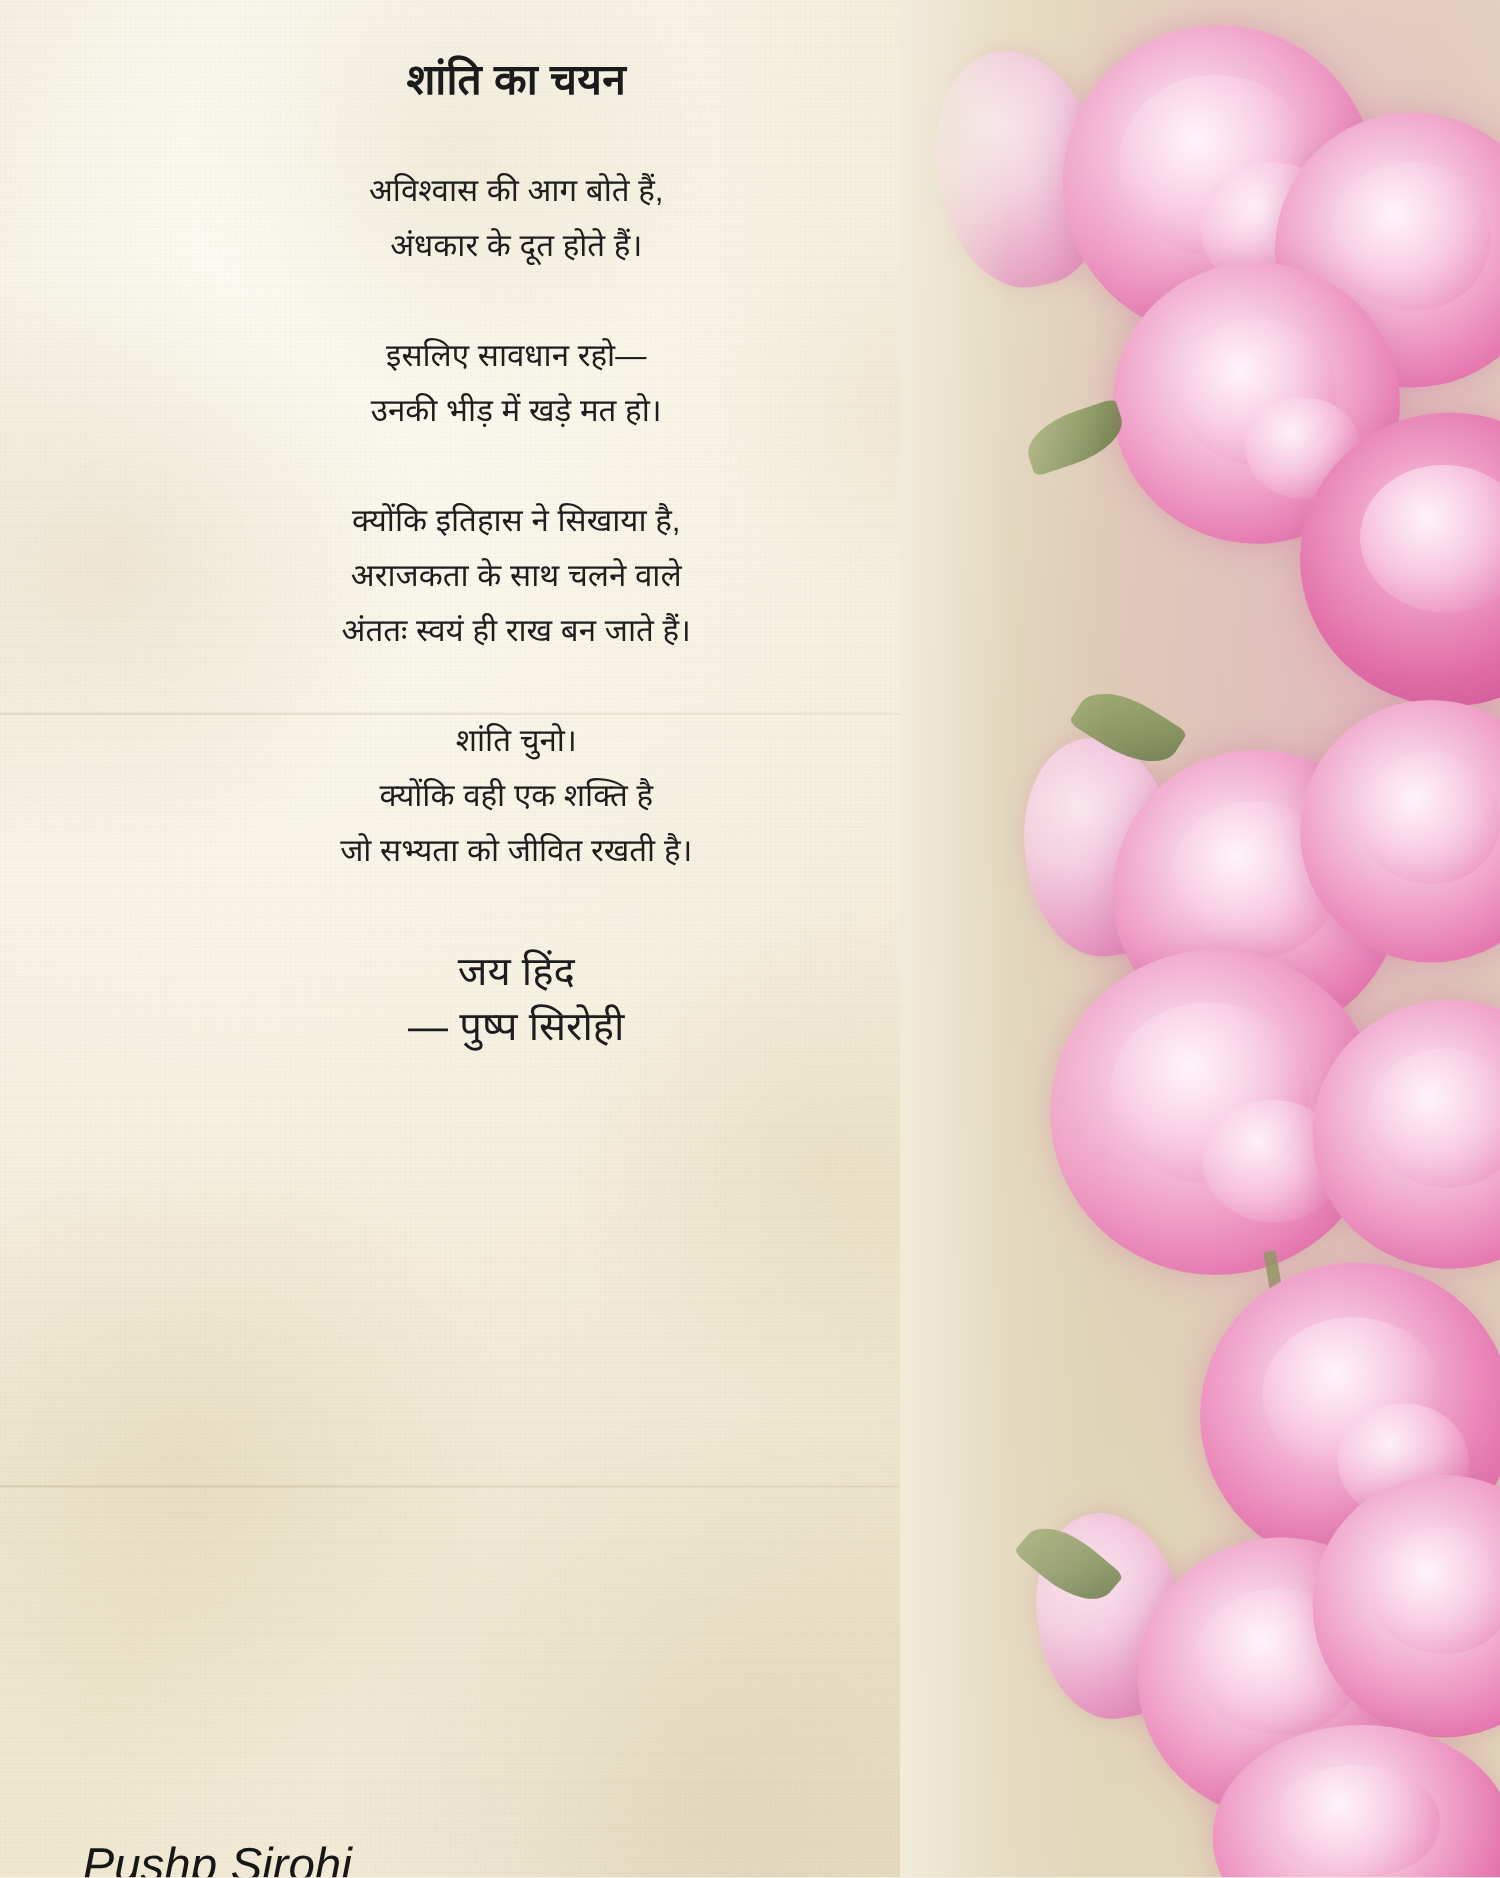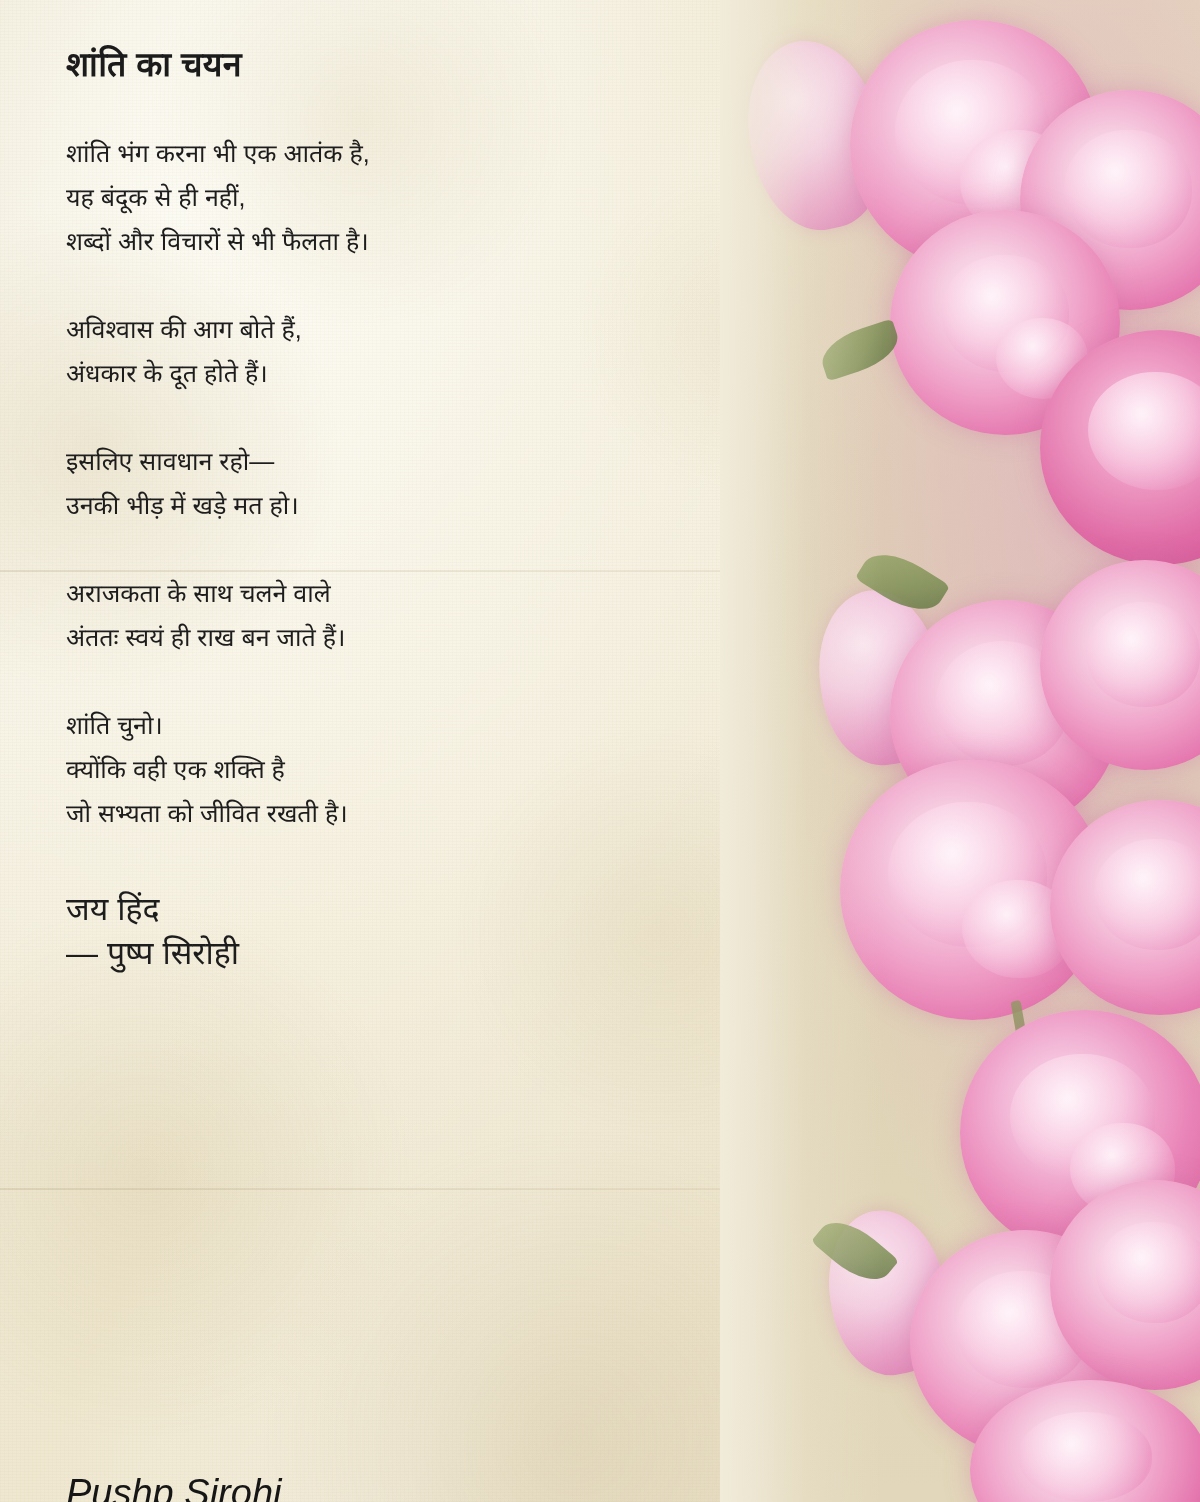--- a/index.html
+++ b/index.html
@@ -117,20 +117,21 @@
   
   .content {
     position: absolute;
     top: 0;
     left: 0;
     width: 760px;
     height: 1502px;
     z-index: 10;
     padding: 44px 0 0 66px;
     box-sizing: border-box;
+    text-align: center;
   }
   .poem-title {
     font-size: 34px;
     font-weight: bold;
     color: #1b1b1b;
     letter-spacing: .2px;
     margin: 0 0 46px 0;
     line-height: 1.2;
   }
   .stanza {
@@ -225,37 +226,33 @@
     <div class="blossom" style="left:250px; top:1380px; width:240px; height:180px;">
       <div class="petal" style="left:20%; top:18%; width:56%; height:50%;"></div>
     </div>
 
     <div class="floral-fade"></div>
   </div>
 
   <div class="content">
     <h1 class="poem-title">शांति का चयन</h1>
 
-    <div class="stanza">
-      <div class="line">शांति भंग करना भी एक आतंक है,</div>
-      <div class="line">यह बंदूक से ही नहीं,</div>
-      <div class="line">शब्दों और विचारों से भी फैलता है।</div>
-    </div>
 
     <div class="stanza">
       <div class="line">अविश्वास की आग बोते हैं,</div>
       <div class="line">अंधकार के दूत होते हैं।</div>
     </div>
 
     <div class="stanza">
       <div class="line">इसलिए सावधान रहो—</div>
       <div class="line">उनकी भीड़ में खड़े मत हो।</div>
     </div>
 
     <div class="stanza">
+      <div class="line">क्योंकि इतिहास ने सिखाया है,</div>
       <div class="line">अराजकता के साथ चलने वाले</div>
       <div class="line">अंततः स्वयं ही राख बन जाते हैं।</div>
     </div>
 
     <div class="stanza">
       <div class="line">शांति चुनो।</div>
       <div class="line">क्योंकि वही एक शक्ति है</div>
       <div class="line">जो सभ्यता को जीवित रखती है।</div>
     </div>
 

